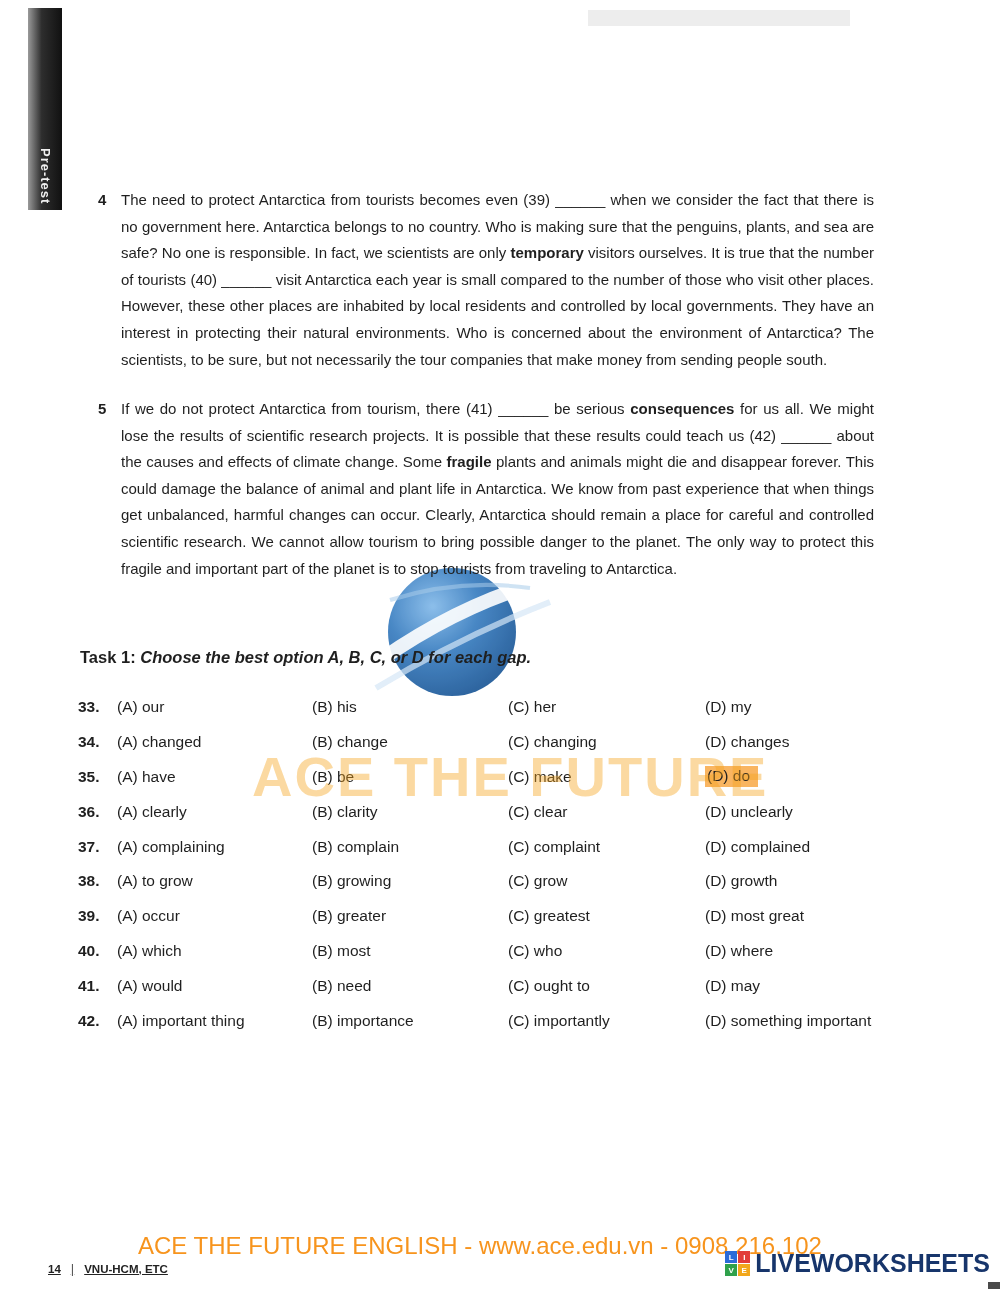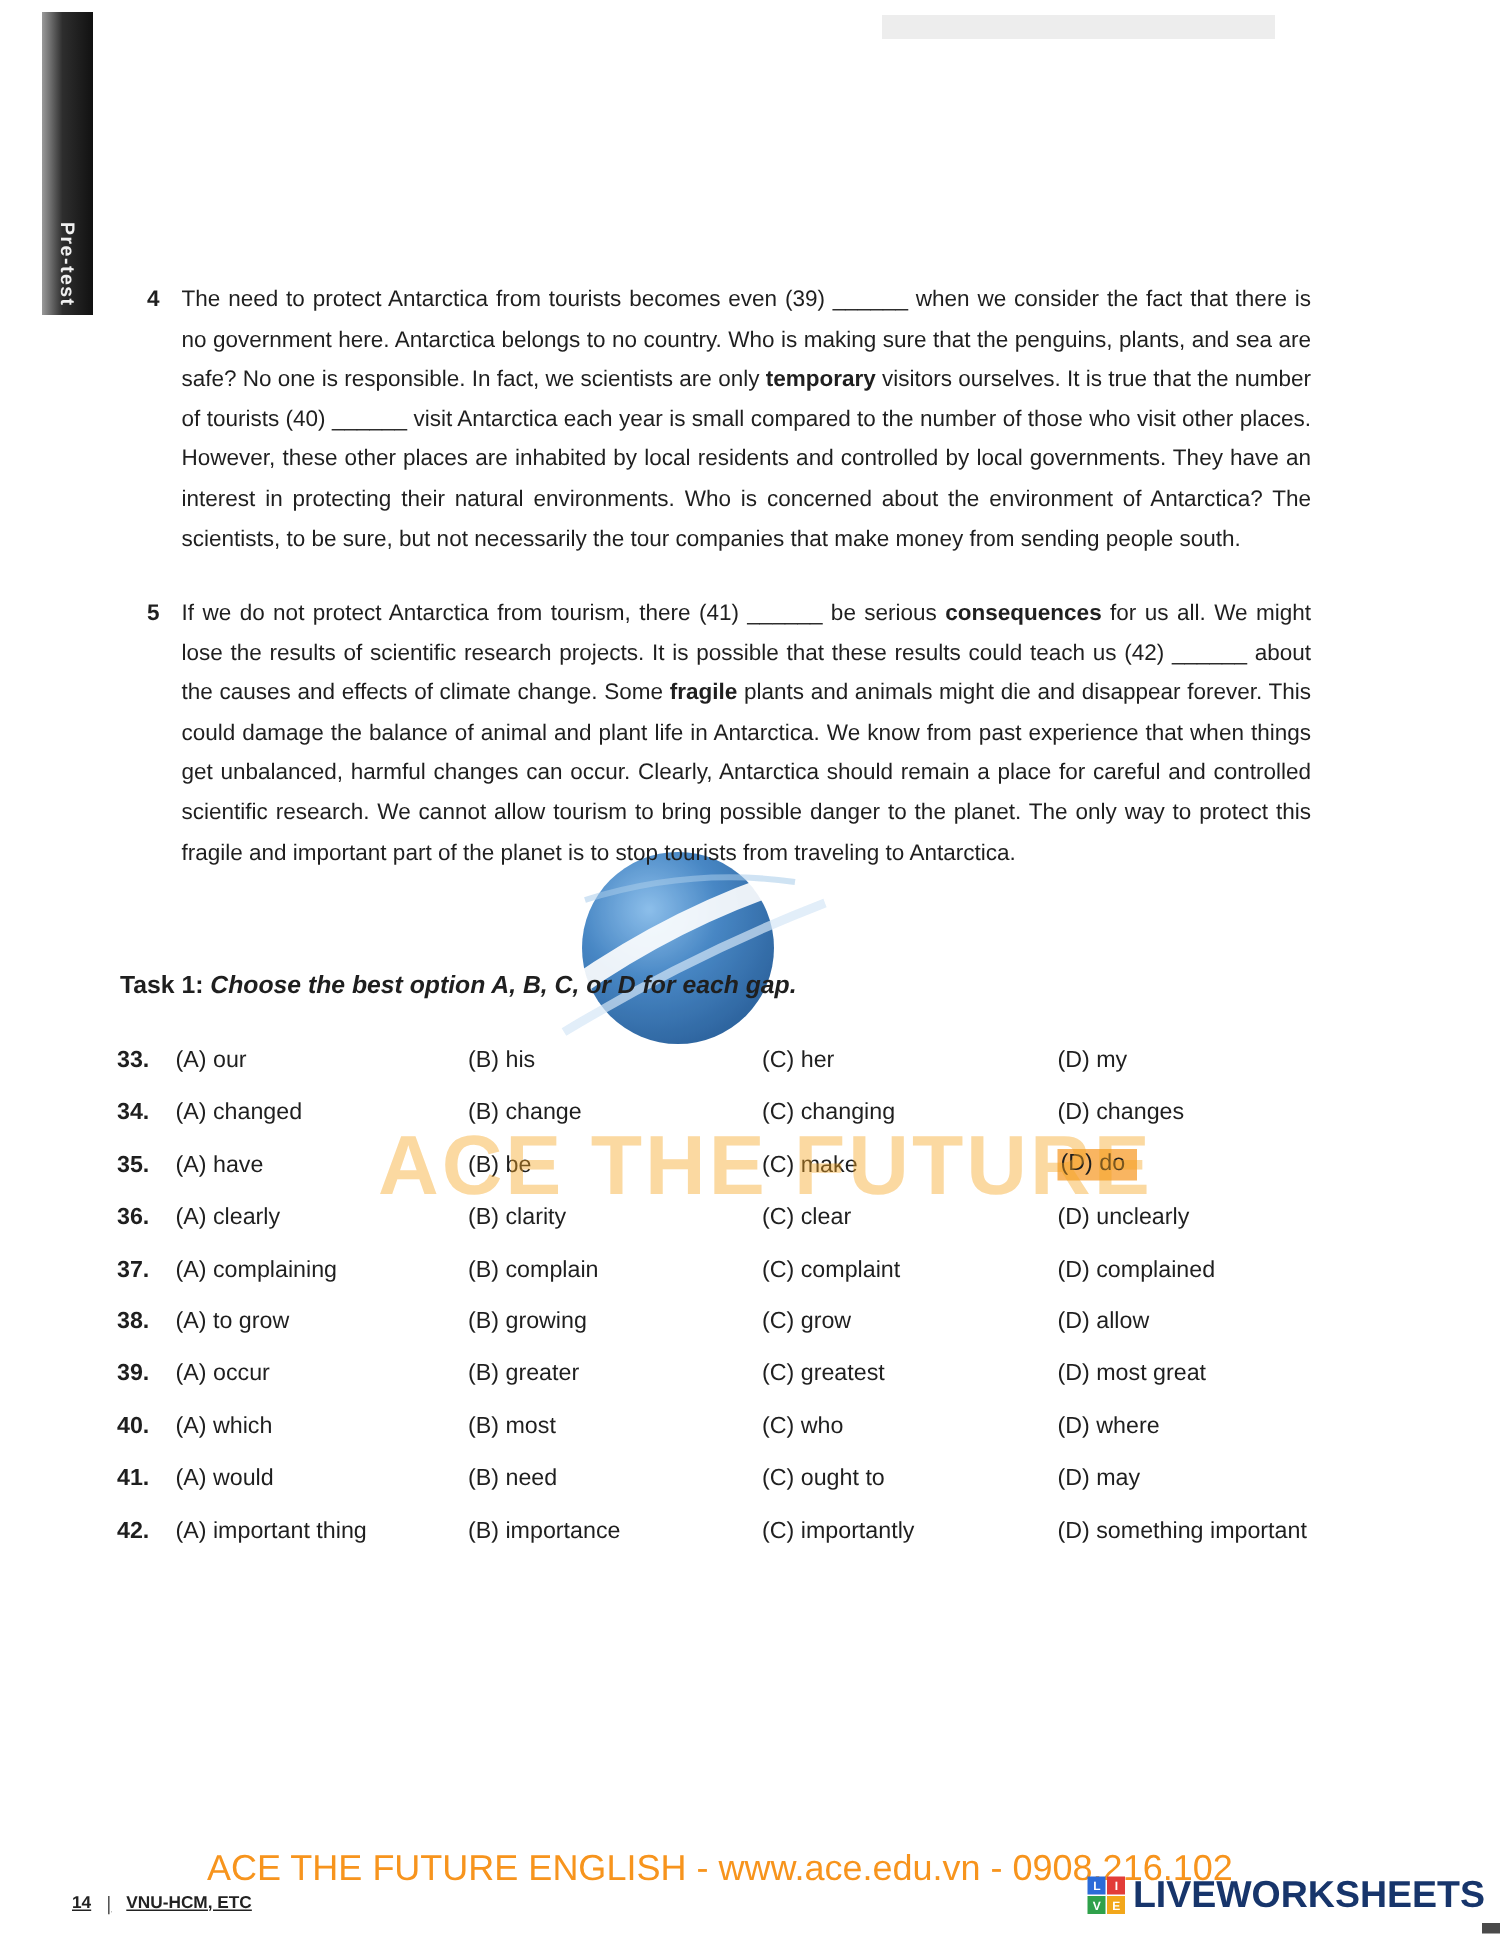--- a/index.html
+++ b/index.html
@@ -170,21 +170,21 @@
       <div class="q-opt">(B) complain</div>
       <div class="q-opt">(C) complaint</div>
       <div class="q-opt">(D) complained</div>
     </div>
 
     <div class="q-row">
       <div class="q-num">38.</div>
       <div class="q-opt">(A) to grow</div>
       <div class="q-opt">(B) growing</div>
       <div class="q-opt">(C) grow</div>
-      <div class="q-opt">(D) allow</div>
+      <div class="q-opt">(D) growth</div>
     </div>
 
     <div class="q-row">
       <div class="q-num">39.</div>
       <div class="q-opt">(A) occur</div>
       <div class="q-opt">(B) greater</div>
       <div class="q-opt">(C) greatest</div>
       <div class="q-opt">(D) most great</div>
     </div>
 

